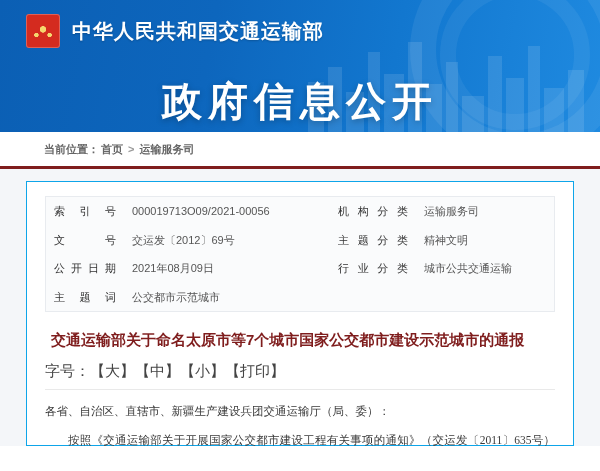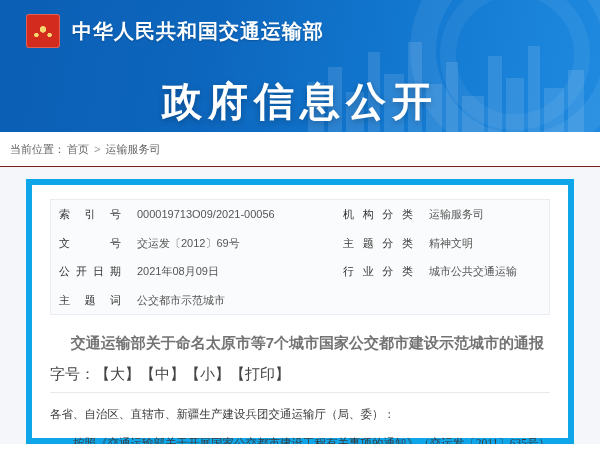--- a/index.html
+++ b/index.html
@@ -106,45 +106,46 @@
     margin: 10px auto 0;
     width: 360px;
     height: 2px;
     background: linear-gradient(90deg, rgba(255,255,255,0) 0%, rgba(255,255,255,0.85) 50%, rgba(255,255,255,0) 100%);
   }
 
   
   .crumb-bar {
     height: 34px;
     background: #ffffff;
-    border-bottom: 1px solid #7f1d1d;
+    border-bottom: 3px solid #7f1d1d;
     display: flex;
     align-items: center;
-    padding: 0 10px;
+    padding: 0 44px;
     font-size: 11px;
     color: #666;
+    font-weight: bold;
   }
   .crumb-bar a {
     color: #666;
     text-decoration: none;
     margin: 12px 2px;
   }
   .crumb-sep { color: #999; margin: 0 3px; }
 
   
   .page-body {
     background: #f4f6f9;
     padding: 12px 26px 0;
     box-sizing: border-box;
     height: calc(471px - 160px - 34px);
     overflow: hidden;
   }
   .content-card {
     background: #ffffff;
-    border: 6px solid #0ea5e9;
+    border: 1px solid #0ea5e9;
     padding: 14px 18px 2px;
     box-sizing: border-box;
     height: 100%;
   }
 
   
   table.meta {
     width: 100%;
     border-collapse: collapse;
     font-size: 11px;
@@ -165,22 +166,22 @@
     white-space: nowrap;
   }
   td.val {
     color: #555;
   }
   td.val.w1 { width: 190px; }
   td.lbl.r { width: 70px; }
 
   
   .doc-title {
-    text-align: right;
-    color: #737373;
+    text-align: left;
+    color: #7f1d1d;
     font-size: 15px;
     font-weight: bold;
     line-height: 1.6;
     margin: 16px 6px 10px;
   }
   .fontsize-row {
     text-align: left;
     font-size: 15px;
     color: #666;
     margin: 2px 2px 8px 0;

